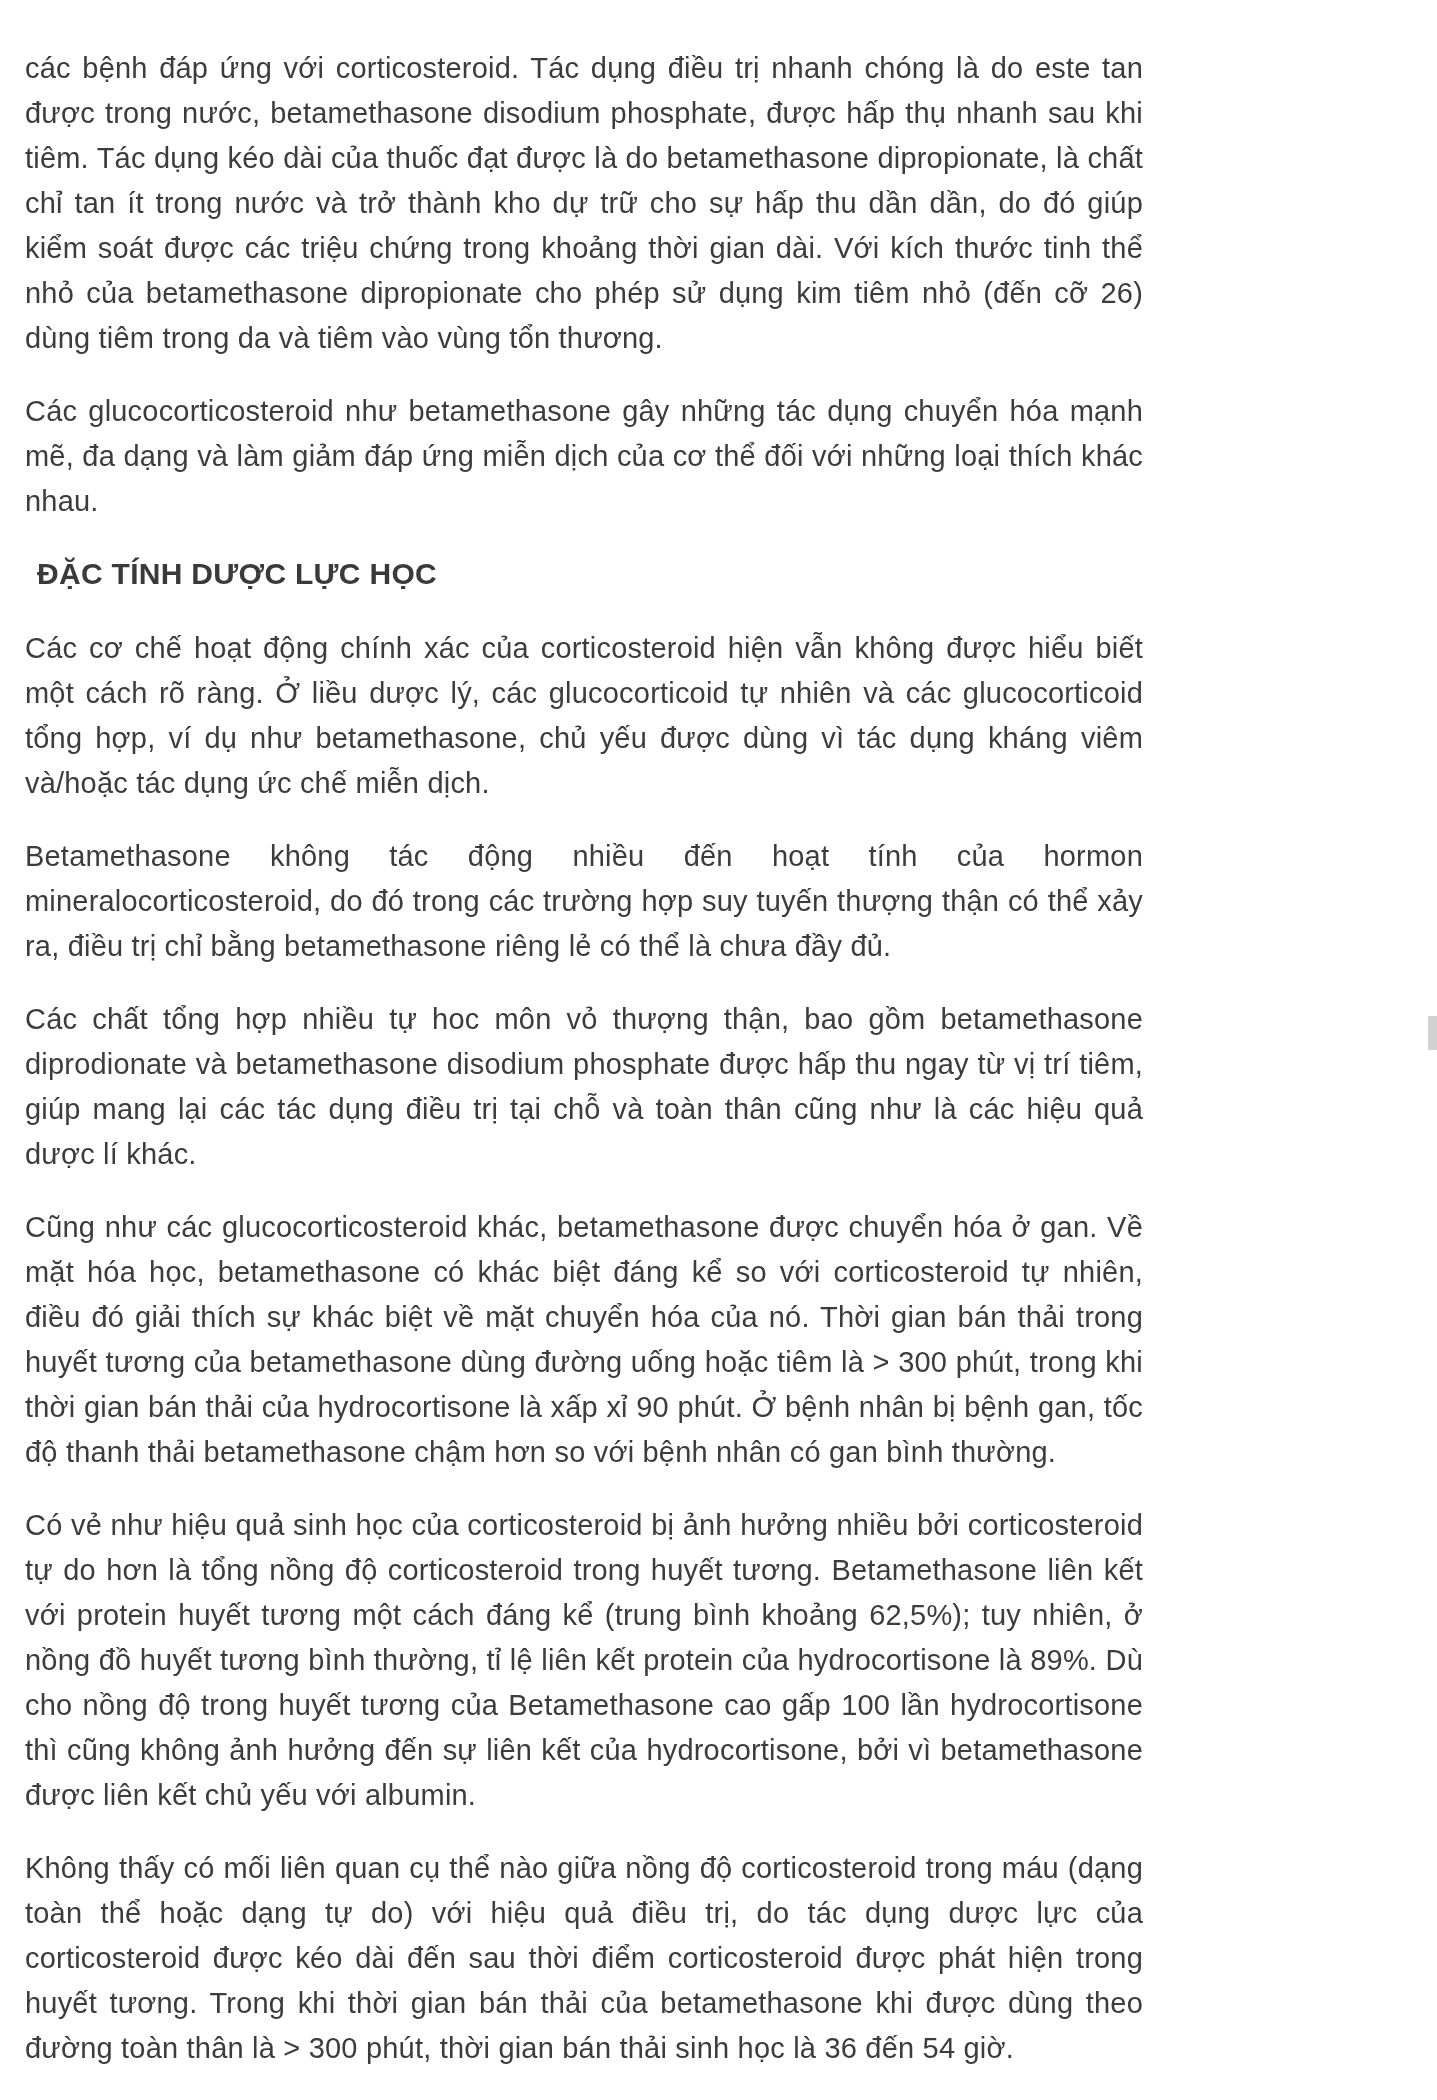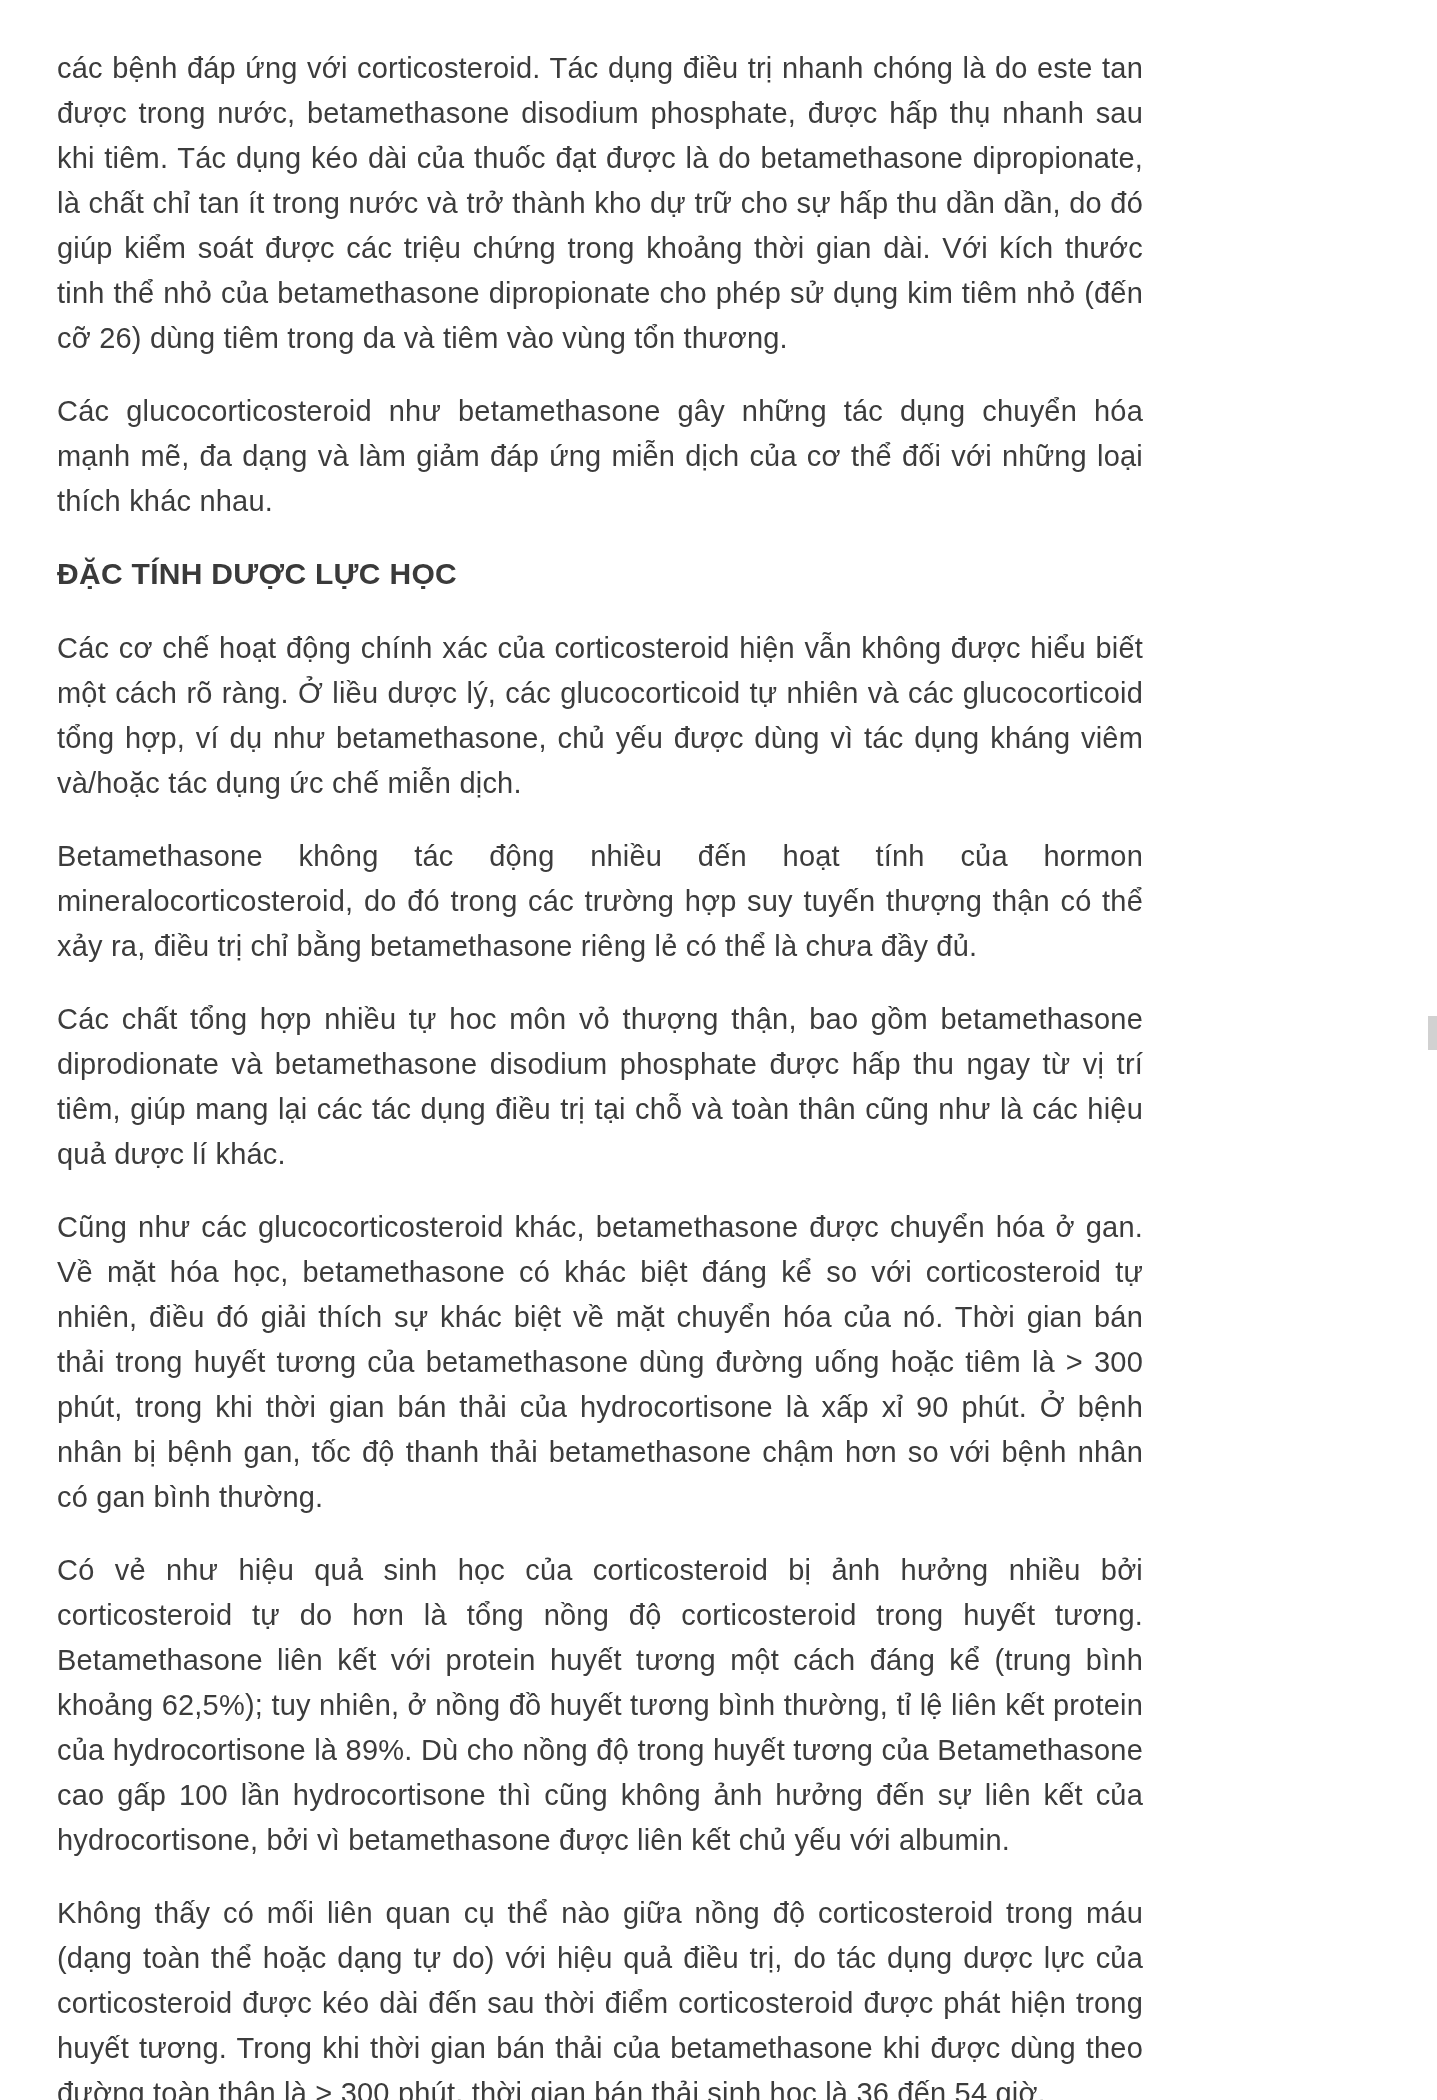--- a/index.html
+++ b/index.html
@@ -12,35 +12,35 @@
     background: #ffffff;
     font-family: "Liberation Sans", "DejaVu Sans", sans-serif;
     color: #3c3c3c;
     position: relative;
     overflow: hidden;
   }
   .doc-page {
     box-sizing: border-box;
     width: 1191px;
     height: 2100px;
-    padding: 46px 48px 40px 57px;
+    padding: 46px 48px 40px 25px;
     background: #ffffff;
   }
   .doc-body p {
     margin: 0 0 28px 0;
     font-size: 29px;
     line-height: 45px;
     text-align: justify;
     letter-spacing: 0.2px;
   }
   .doc-body p:last-child {
     margin-bottom: 0;
   }
   .doc-body h2 {
-    margin: 8px 0 30px 0;
+    margin: 8px 0 30px 12px;
     font-size: 30px;
     line-height: 44px;
     font-weight: bold;
     letter-spacing: 0.3px;
     color: #3a3a3a;
   }
   .lead-bold {
     font-weight: bold;
   }
   .scan-artifact {

